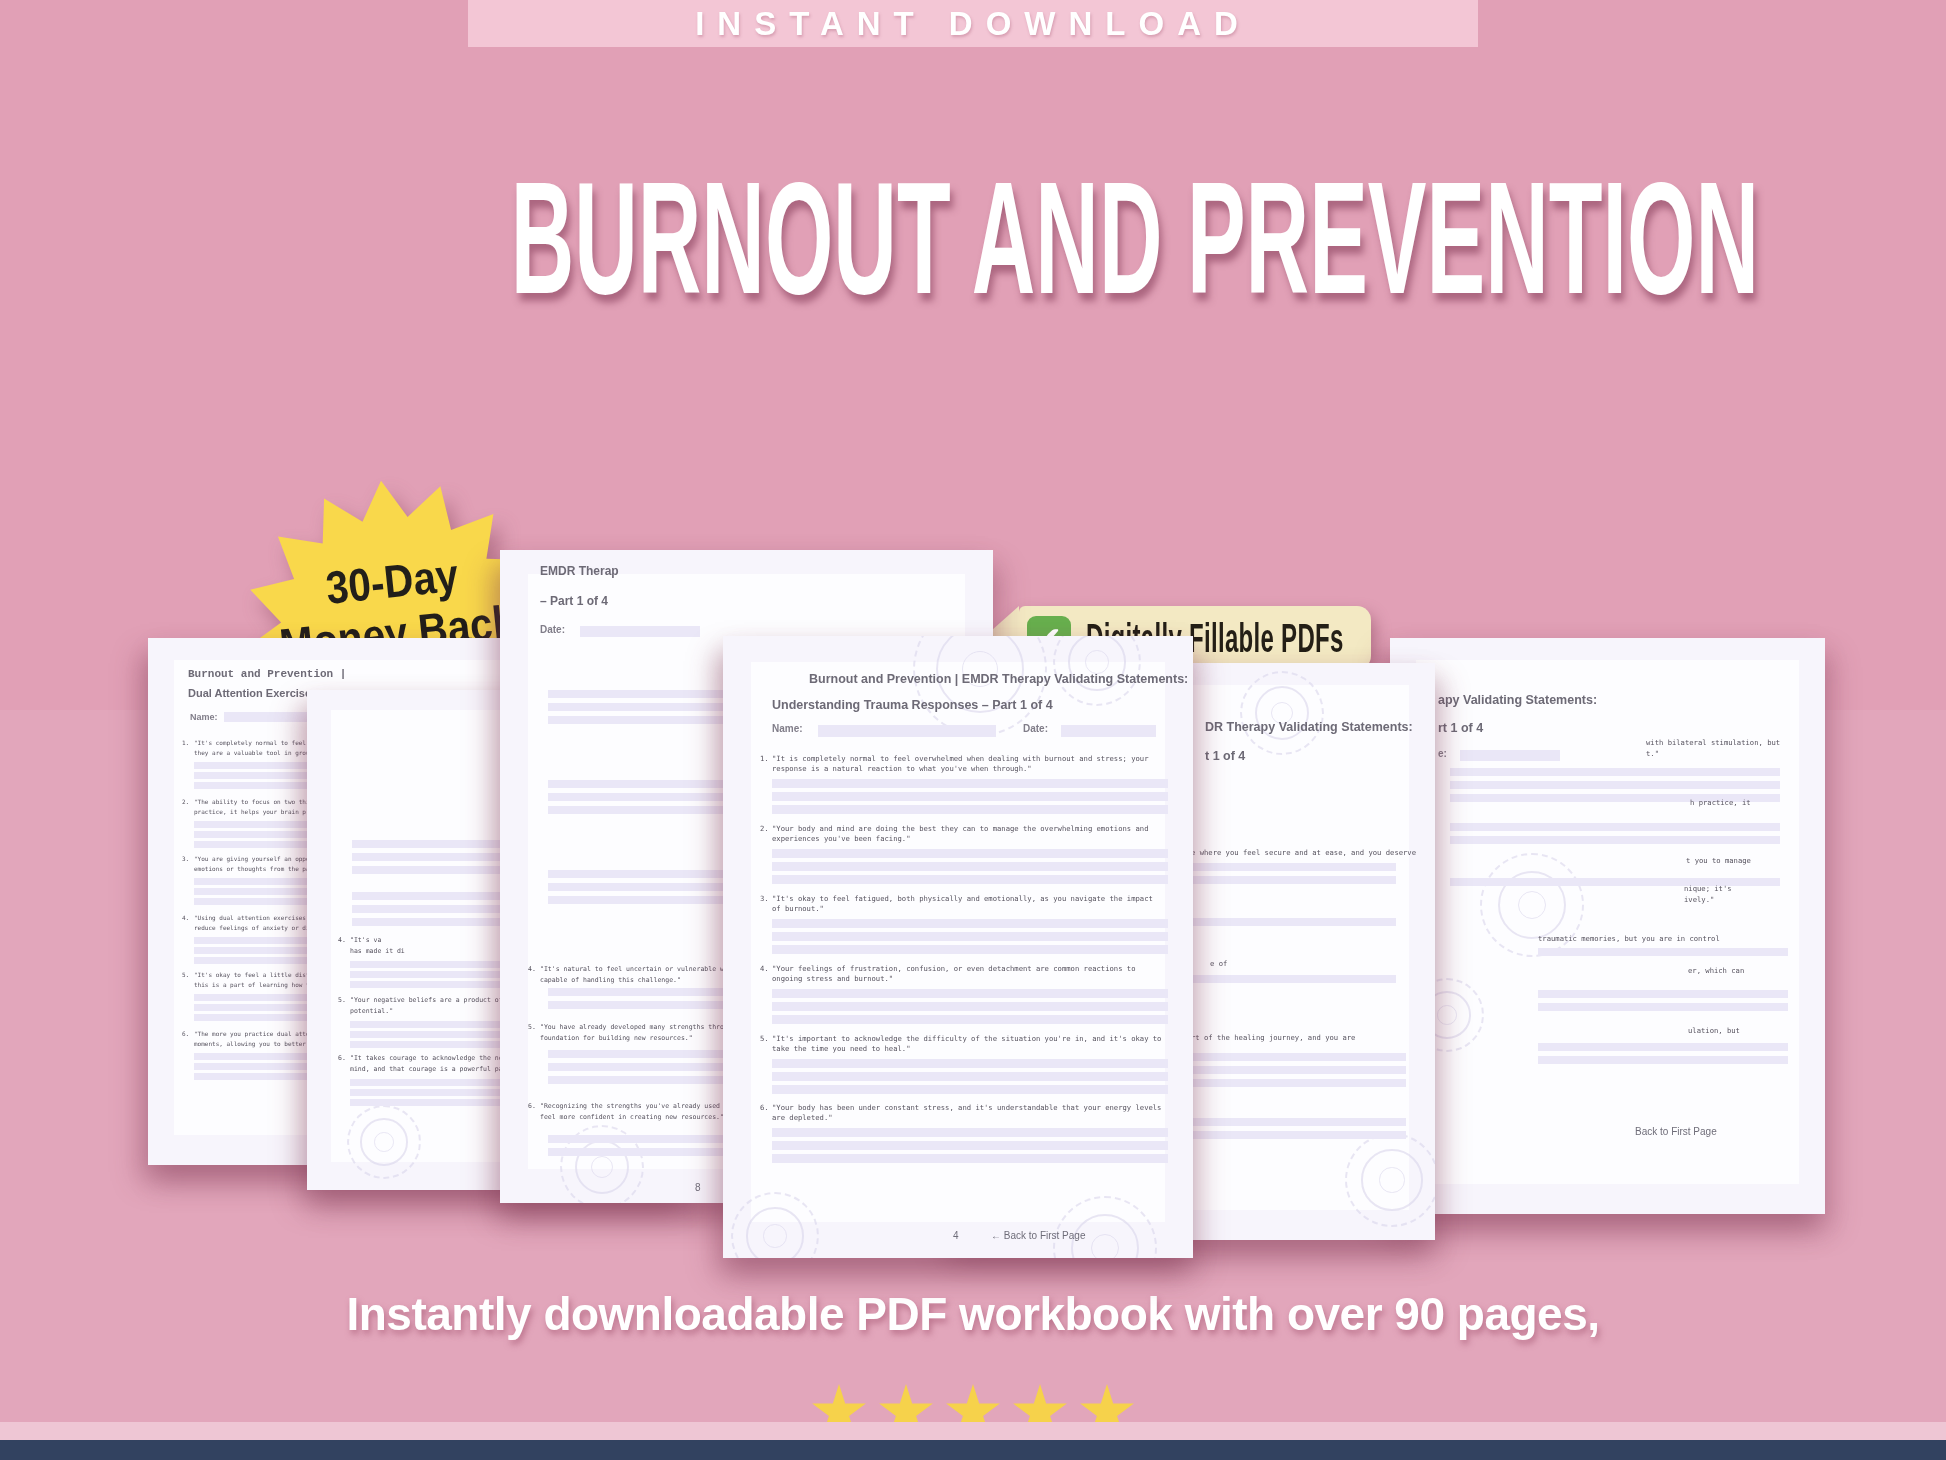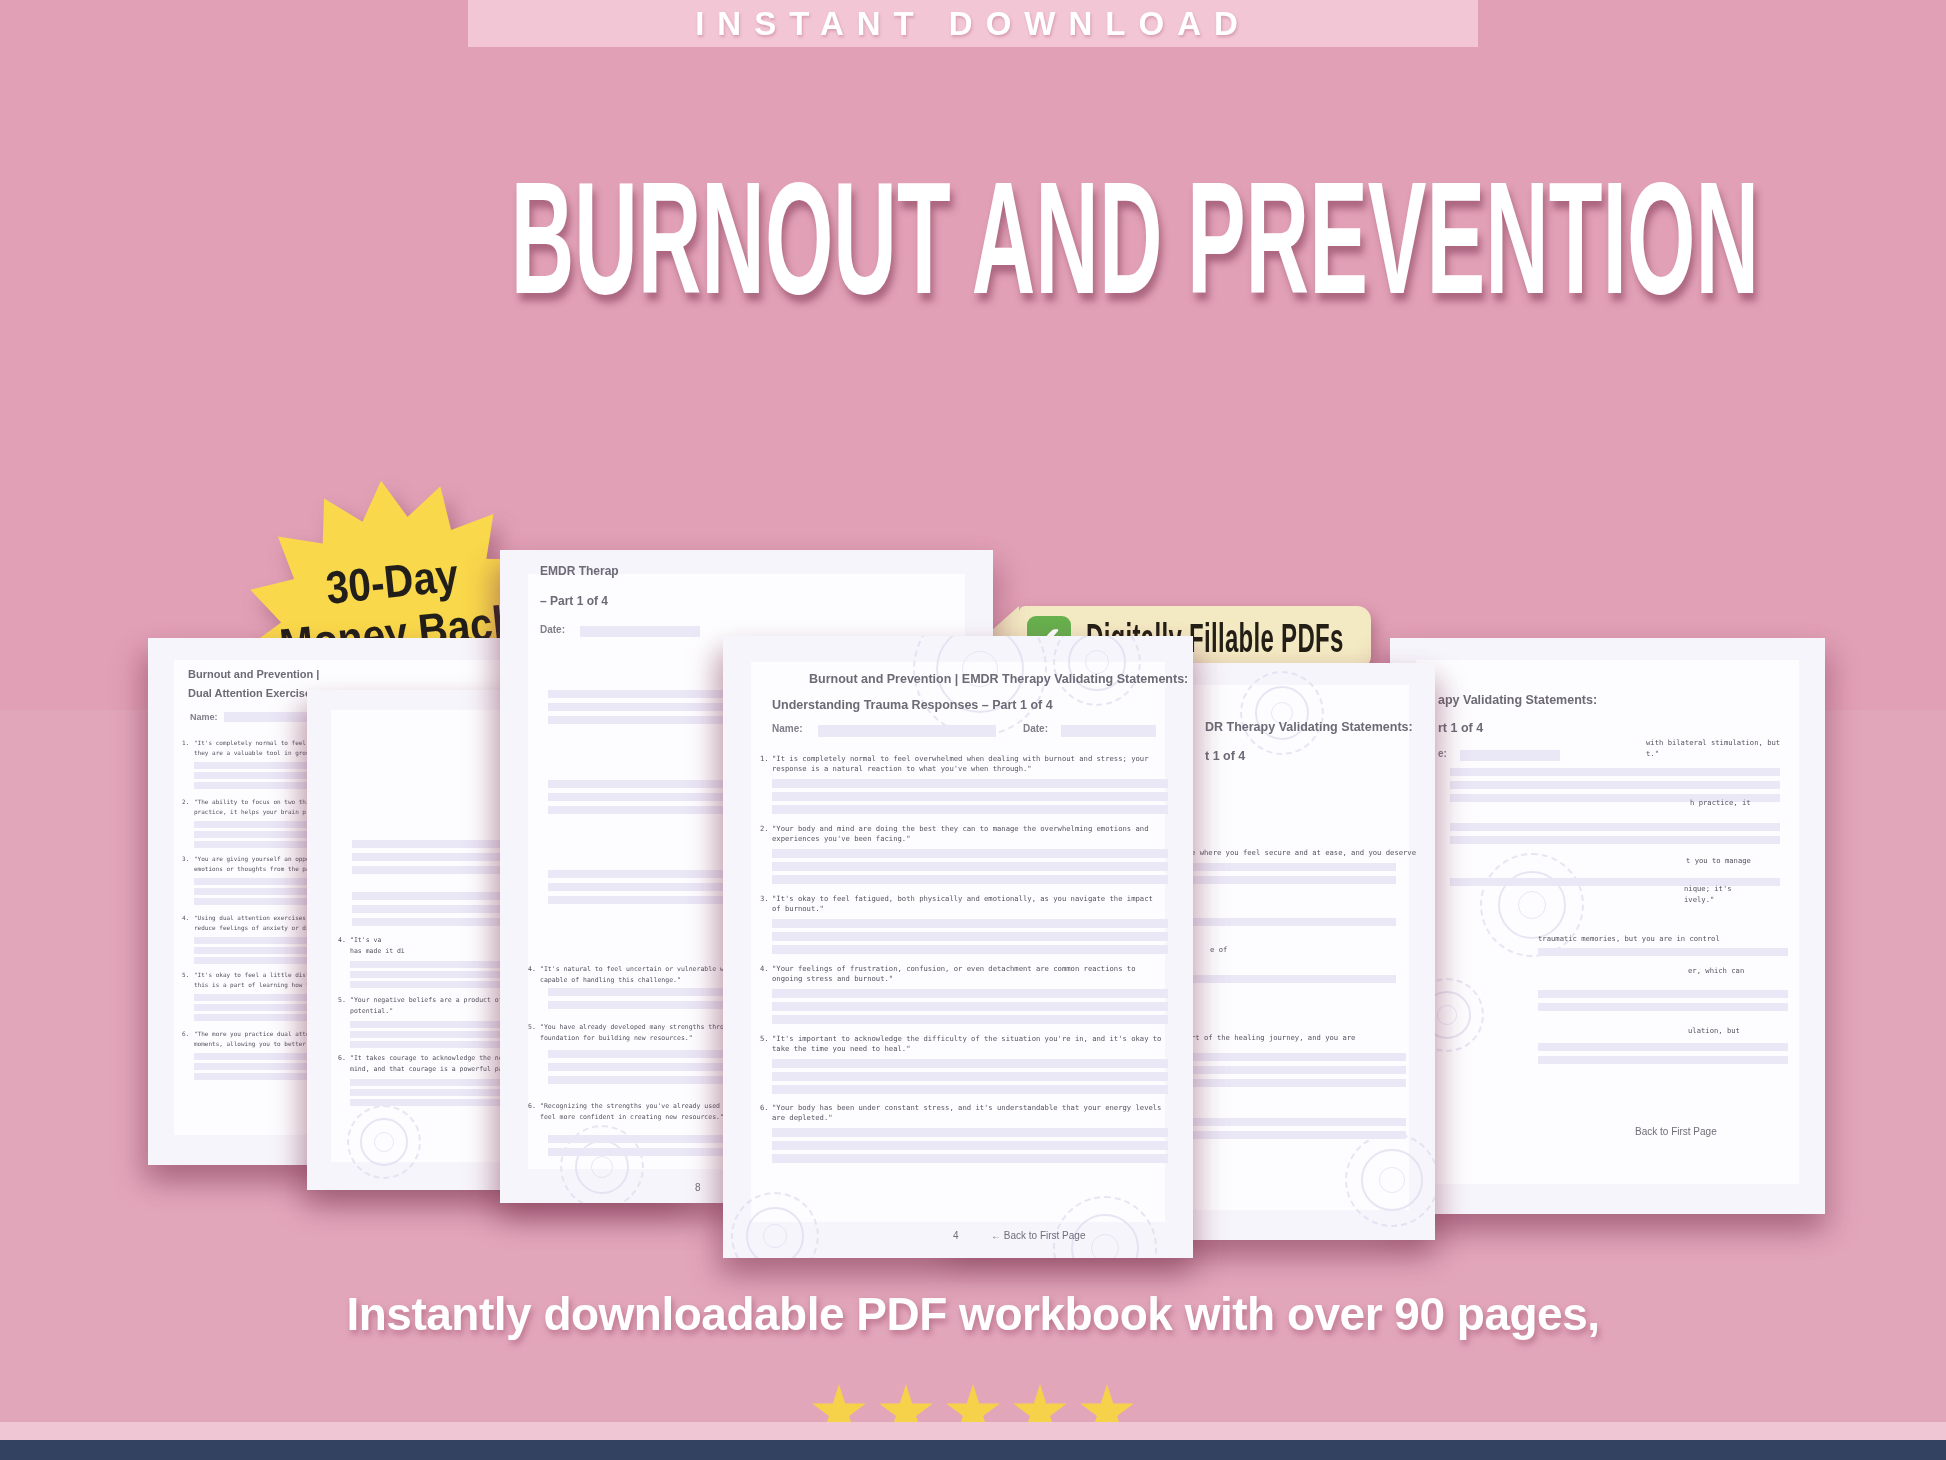--- a/index.html
+++ b/index.html
@@ -89,21 +89,21 @@
 </head>
 <body>
 
 <div>
 
   <div class="bg-low"></div>
 
   <div class="page" style="left:148px;top:638px;width:396px;height:527px;z-index:1;">
     <div class="inner" style="left:26px;top:22px;right:26px;bottom:30px;"></div>
     <div class="mandala" style="left:280px;top:430px;width:90px;height:90px;"></div>
-    <div class="ph1 h11" style="left:40px;top:30px;">Burnout and Prevention |</div>
+    <div class="ph1 h11" style="left:40px;top:30px;font-family:Liberation Mono, monospace;">Burnout and Prevention |</div>
     <div class="ph2 h11" style="left:40px;top:49px;">Dual Attention Exercises</div>
     <div class="plabel sm" style="left:42px;top:74px;">Name:</div>
     <div class="pfield" style="left:76px;top:74px;width:150px;height:10px;"></div>
     <div class="itm small" style="left:34px;top:100px;width:330px;">
       <div class="row mono m6"><span class="num">1.</span><div><span>"It's completely normal to feel</span><br><span>they are a valuable tool in grou</span></div></div>
       <div class="bars thin" style="margin-left:12px;width:318px;">
           <i></i>
           <i></i>
           <i></i>
         </div>
@@ -287,21 +287,21 @@
     <div class="ph1 h13" style="left:255px;top:57px;">DR Therapy Validating Statements:</div>
     <div class="ph2 h13" style="left:255px;top:86px;">t 1 of 4</div>
     <div class="frag mono m7" style="left:241px;top:185px;text-align:right;">e where you feel secure and at ease, and you deserve</div>
     <div class="bargroup" style="left:241px;top:200px;width:205px;">
         <i></i>
         <i></i>
       </div>
     <div class="bargroup" style="left:241px;top:255px;width:205px;">
         <i></i>
       </div>
-    <div class="frag mono m7" style="left:260px;top:282px;">e of</div>
+    <div class="frag mono m7" style="left:260px;top:296px;">e of</div>
     <div class="bargroup" style="left:241px;top:312px;width:205px;">
         <i></i>
       </div>
     <div class="frag mono m7" style="left:241px;top:370px;">rt of the healing journey, and you are</div>
     <div class="bargroup" style="left:241px;top:390px;width:215px;">
         <i></i>
         <i></i>
         <i></i>
       </div>
     <div class="bargroup" style="left:241px;top:455px;width:215px;">

